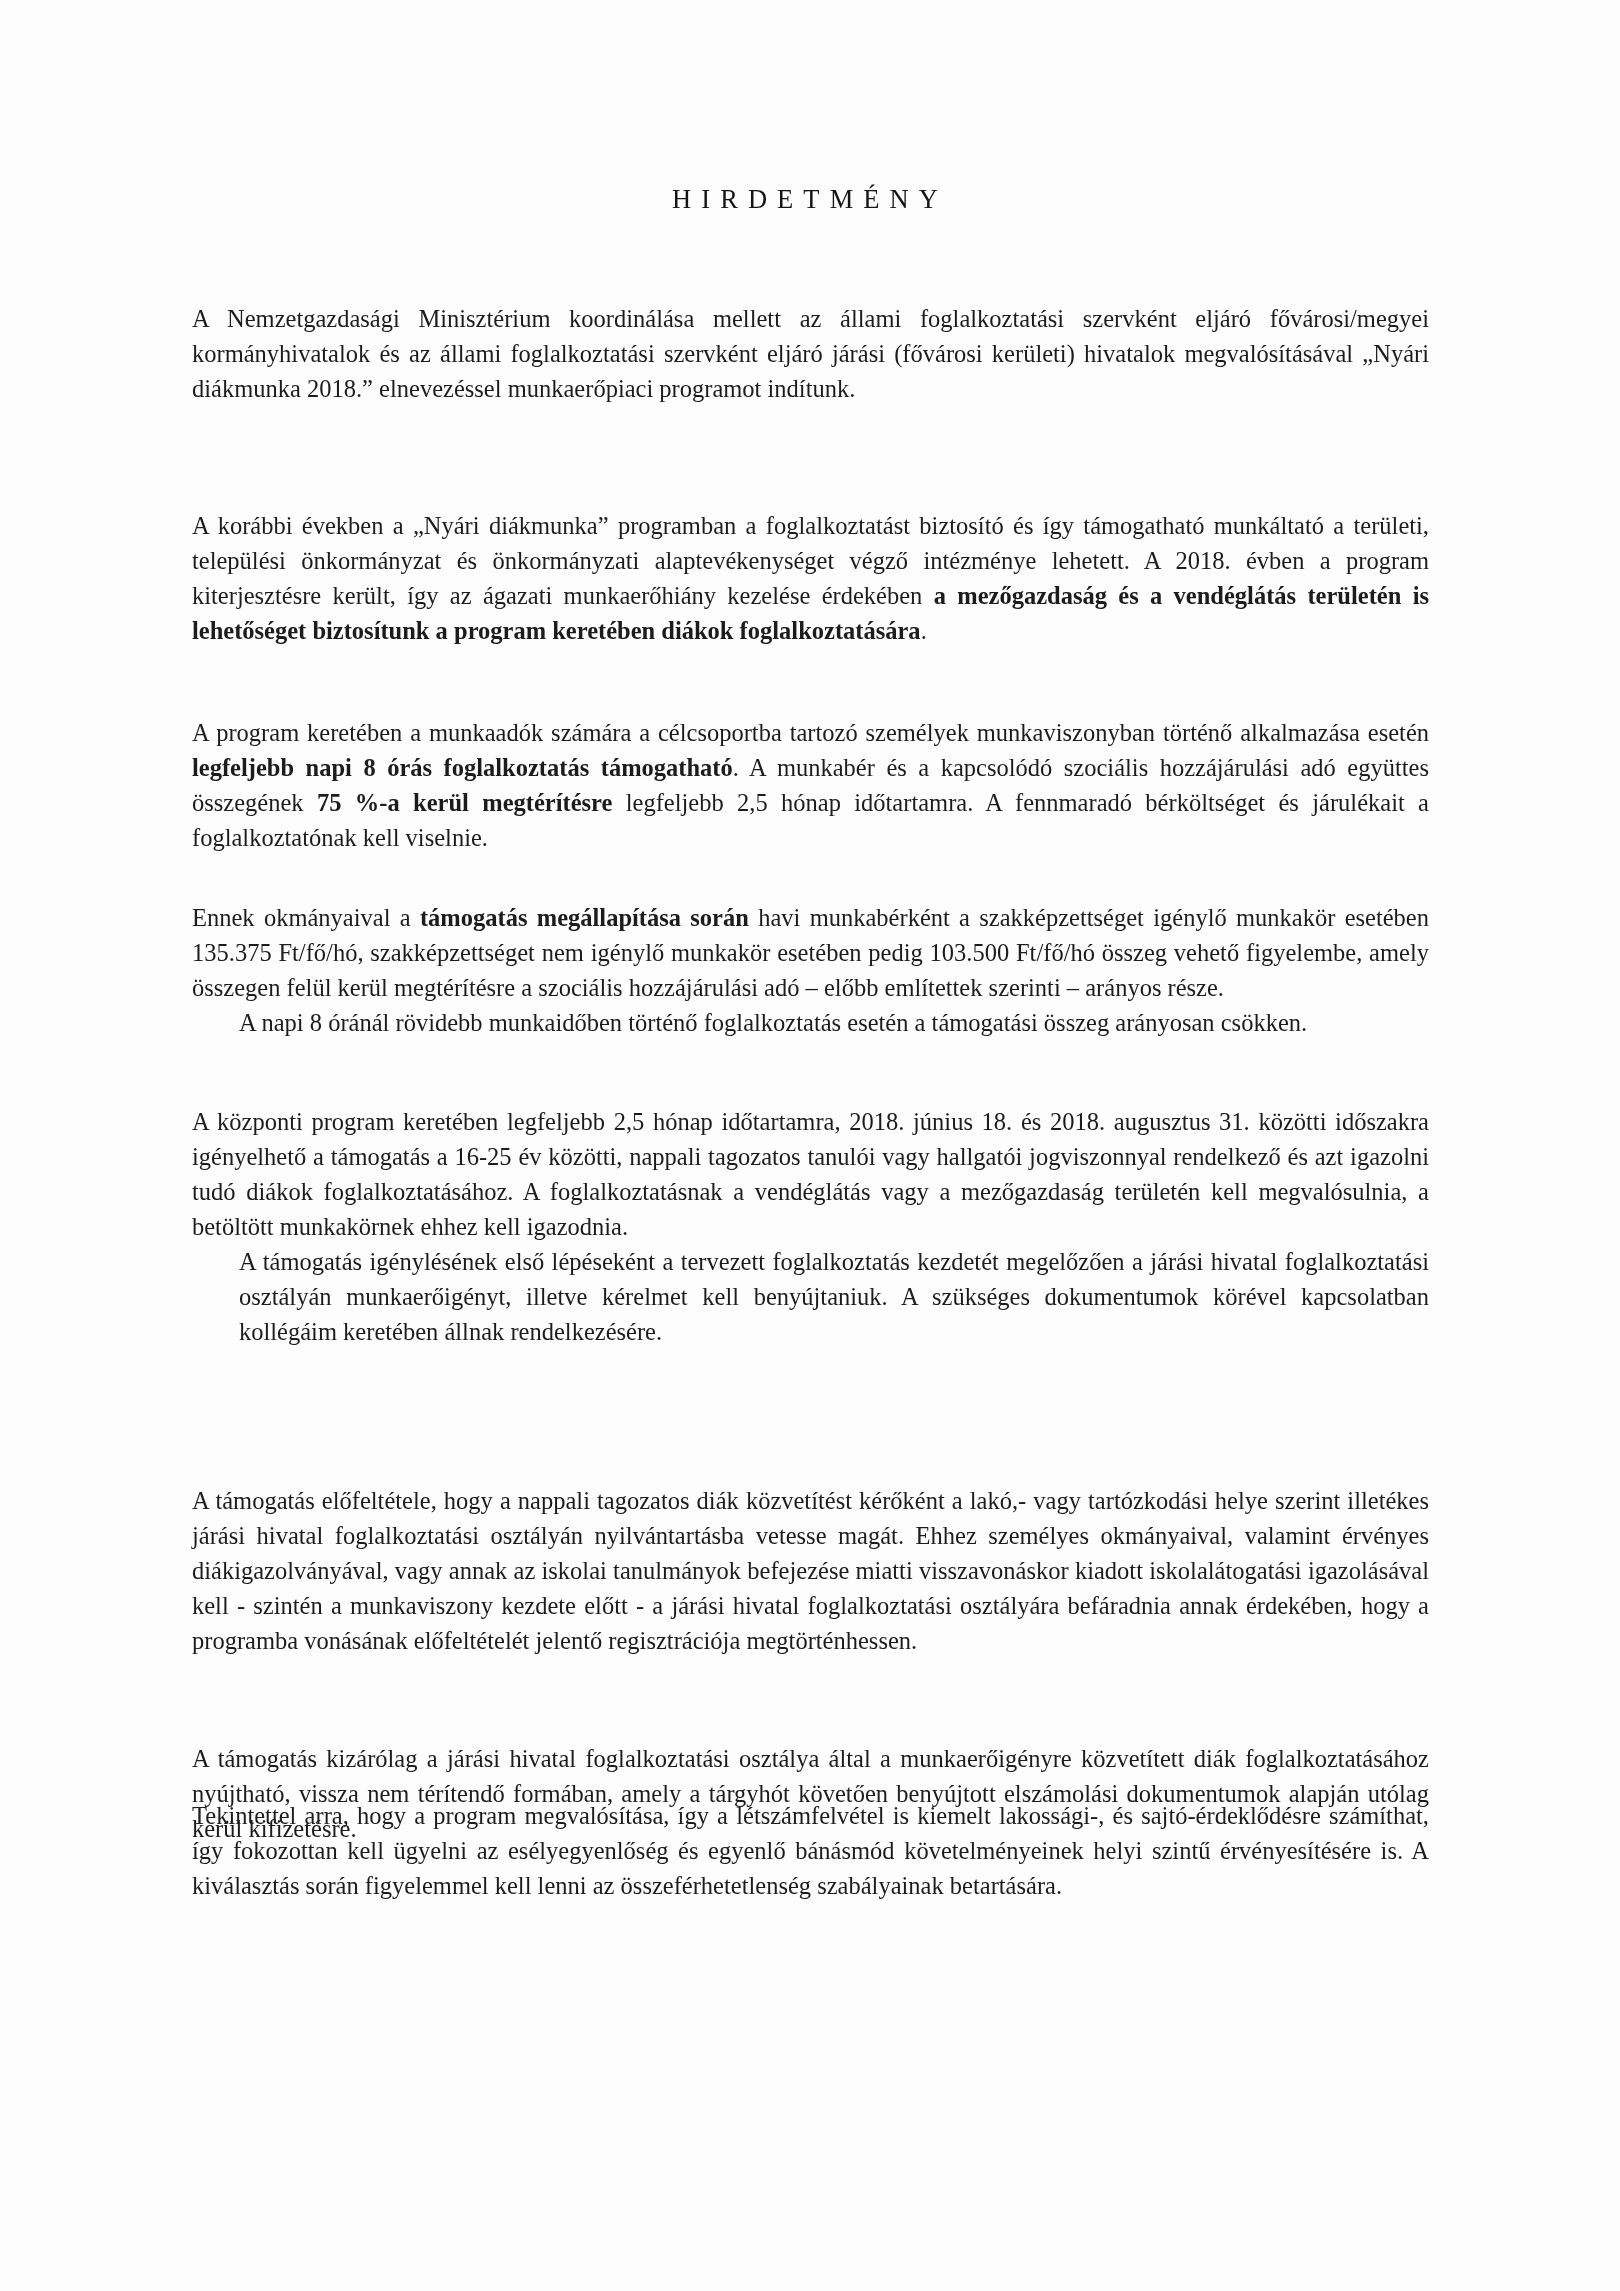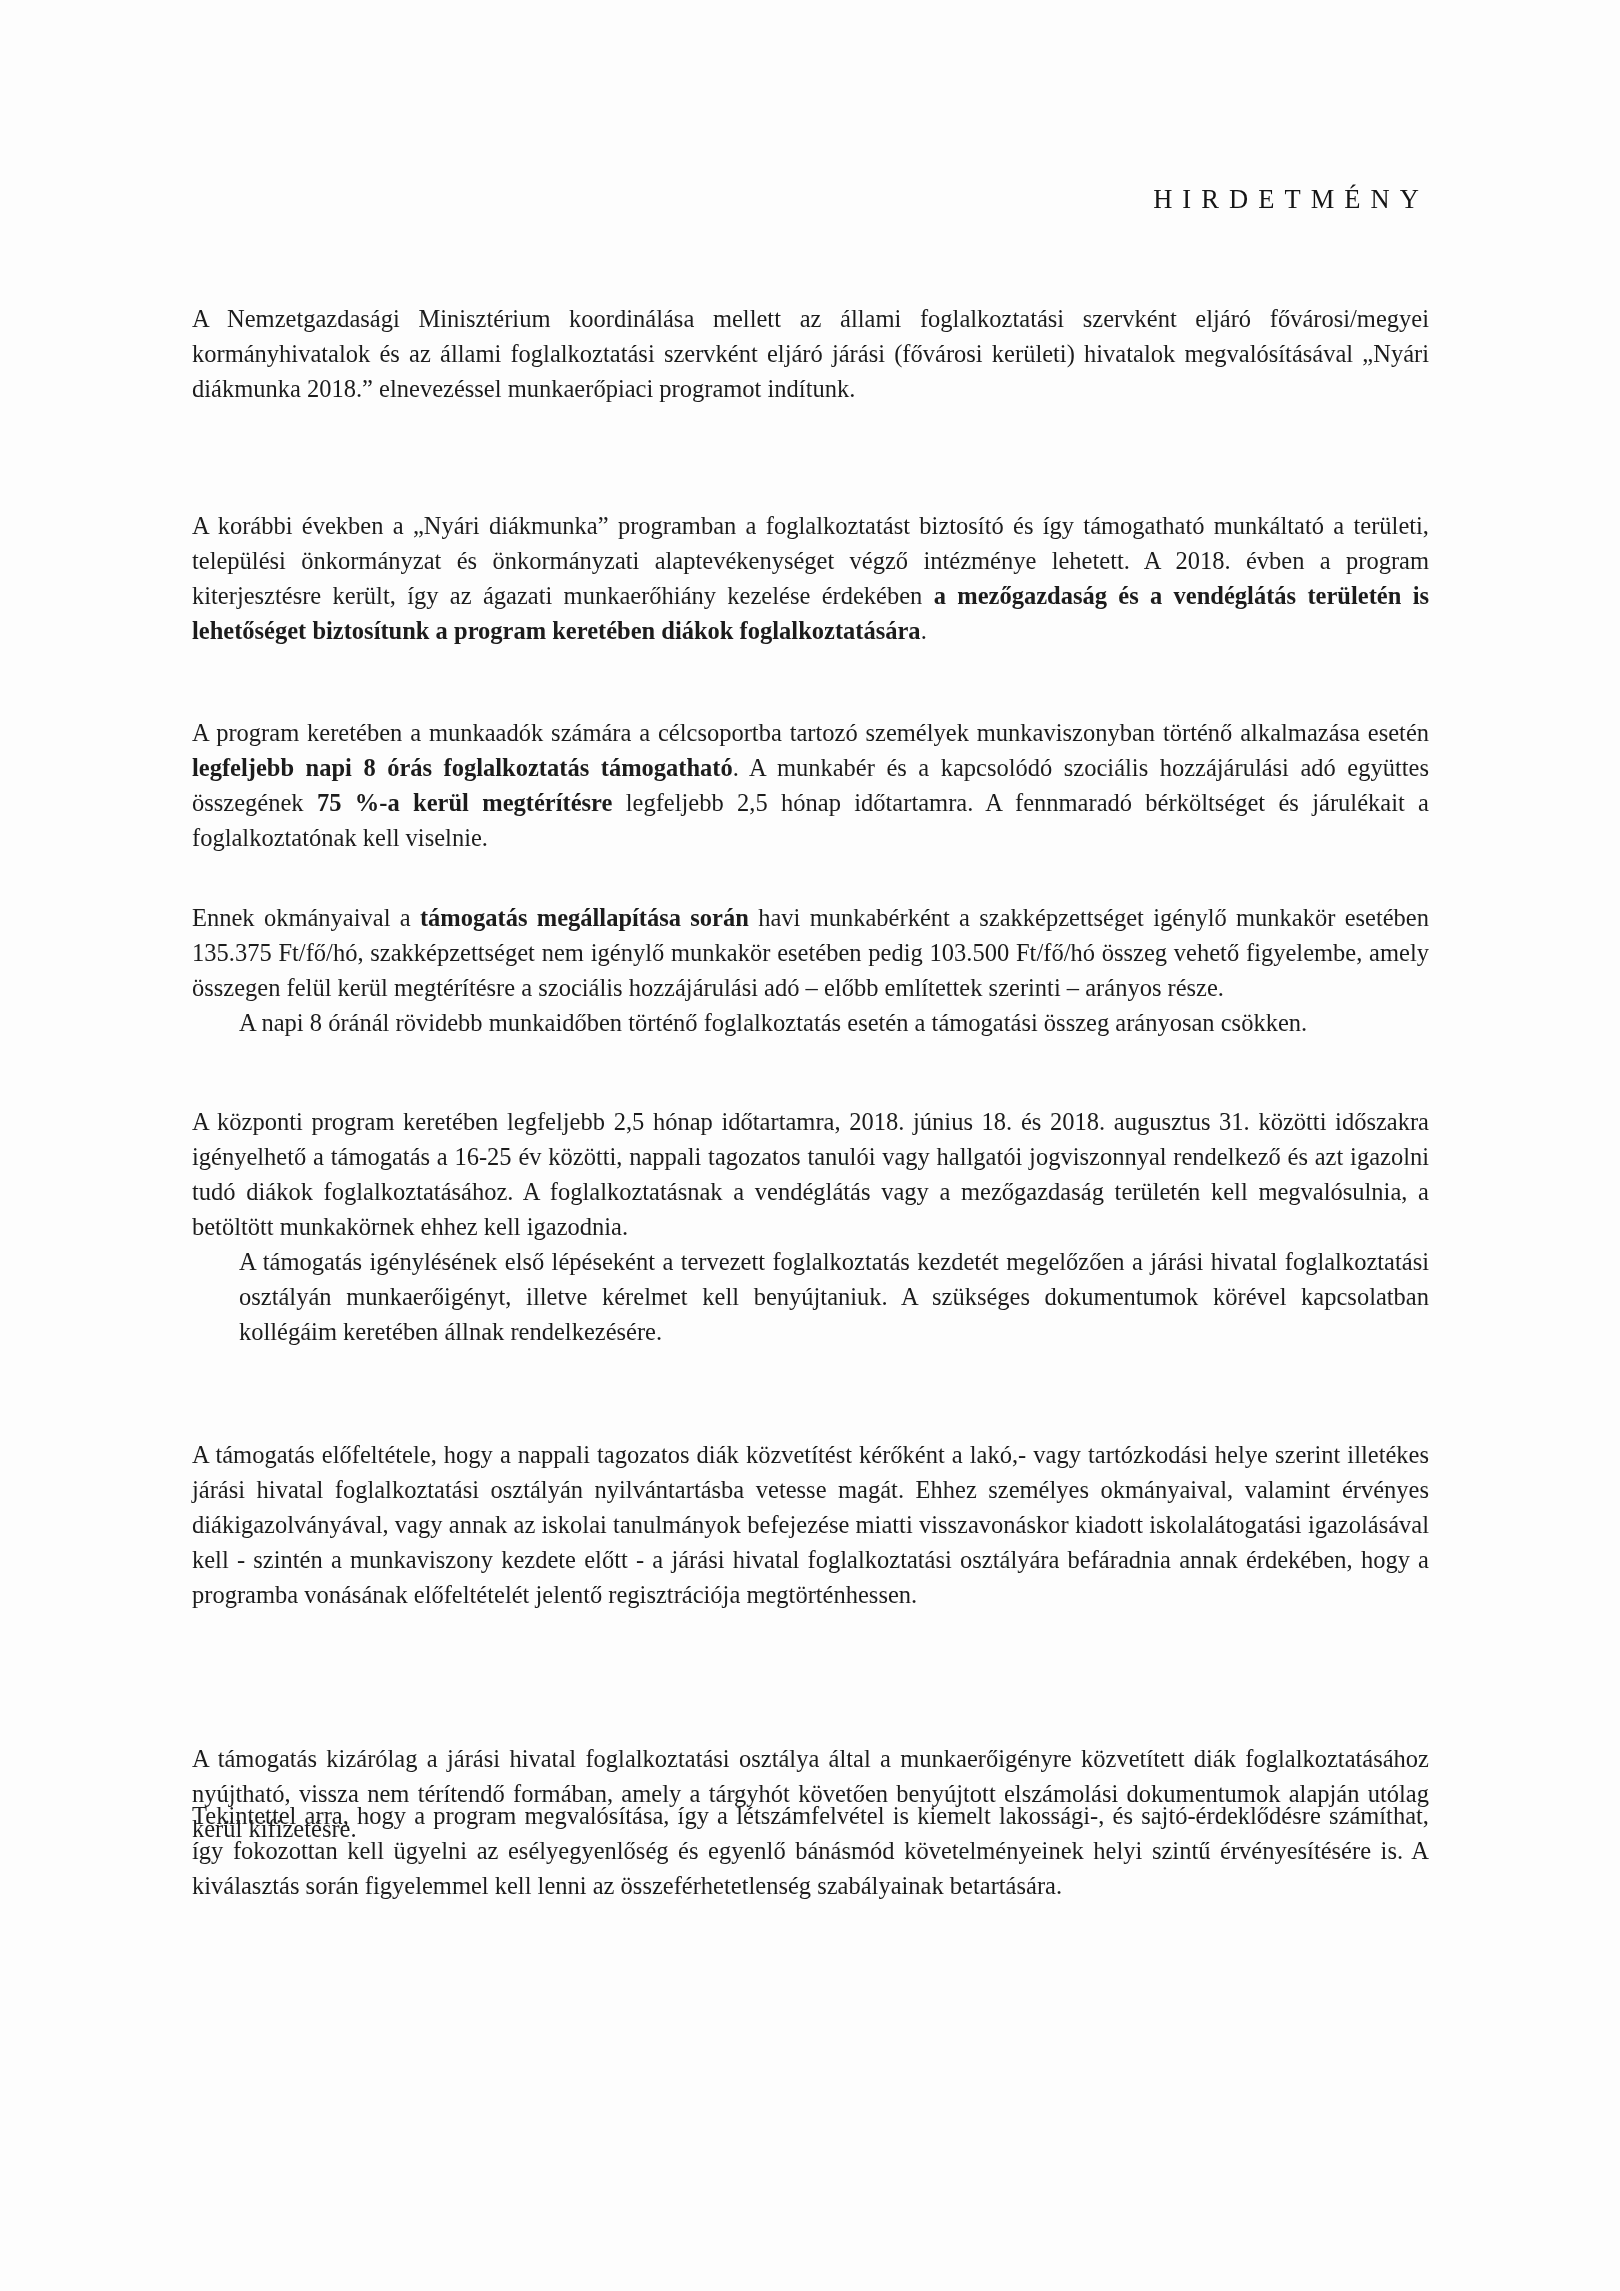--- a/index.html
+++ b/index.html
@@ -5,21 +5,21 @@
   html, body { margin: 0; padding: 0; background: #ffffff; }
   body { width: 1620px; height: 2292px; position: relative; overflow: hidden; }
   .page {
     position: absolute; left: 0; top: 0; width: 1620px; height: 2292px;
     background: #fdfdfd;
     font-family: "Liberation Serif", "DejaVu Serif", serif;
     color: #1c1c1c;
   }
   .title {
     position: absolute; left: 191px; width: 1238px; top: 182px;
-    text-align: right; font-size: 26.5px; letter-spacing: 0.38em;
+    text-align: center; font-size: 26.5px; letter-spacing: 0.38em;
     line-height: 35px; color: #151515;
   }
   .para {
     position: absolute; left: 192px; width: 1237px;
     font-size: 24.5px; line-height: 35px;
     text-align: justify; text-justify: inter-word;
     margin: 0;
     font-family: Liberation Serif, serif;
   }
   .para b { font-weight: bold; }
@@ -46,21 +46,21 @@
   <p class="para" style="top:900px">
     <span>Ennek okmányaival a </span><b>támogatás megállapítása során</b><span> havi munkabérként a szakképzettséget igénylő munkakör esetében 135.375 Ft/fő/hó, szakképzettséget nem igénylő munkakör esetében pedig 103.500 Ft/fő/hó összeg vehető figyelembe, amely összegen felül kerül megtérítésre a szociális hozzájárulási adó – előbb említettek szerinti – arányos része.</span>
     <span class="sub">A napi 8 óránál rövidebb munkaidőben történő foglalkoztatás esetén a támogatási összeg arányosan csökken.</span>
   </p>
 
   <p class="para" style="top:1104px">
     <span>A központi program keretében legfeljebb 2,5 hónap időtartamra, 2018. június 18. és 2018. augusztus 31. közötti időszakra igényelhető a támogatás a 16-25 év közötti, nappali tagozatos tanulói vagy hallgatói jogviszonnyal rendelkező és azt igazolni tudó diákok foglalkoztatásához. A foglalkoztatásnak a vendéglátás vagy a mezőgazdaság területén kell megvalósulnia, a betöltött munkakörnek ehhez kell igazodnia.</span>
     <span class="sub">A támogatás igénylésének első lépéseként a tervezett foglalkoztatás kezdetét megelőzően a járási hivatal foglalkoztatási osztályán munkaerőigényt, illetve kérelmet kell benyújtaniuk. A szükséges dokumentumok körével kapcsolatban kollégáim keretében állnak rendelkezésére.</span>
   </p>
 
-  <p class="para" style="top:1437px">
+  <p class="para" style="top:1483px">
     <span>A támogatás előfeltétele, hogy a nappali tagozatos diák közvetítést kérőként a lakó,- vagy tartózkodási helye szerint illetékes járási hivatal foglalkoztatási osztályán nyilvántartásba vetesse magát. Ehhez személyes okmányaival, valamint érvényes diákigazolványával, vagy annak az iskolai tanulmányok befejezése miatti visszavonáskor kiadott iskolalátogatási igazolásával kell - szintén a munkaviszony kezdete előtt - a járási hivatal foglalkoztatási osztályára befáradnia annak érdekében, hogy a programba vonásának előfeltételét jelentő regisztrációja megtörténhessen.</span>
   </p>
 
   <p class="para" style="top:1741px">
     <span>A támogatás kizárólag a járási hivatal foglalkoztatási osztálya által a munkaerőigényre közvetített diák foglalkoztatásához nyújtható, vissza nem térítendő formában, amely a tárgyhót követően benyújtott elszámolási dokumentumok alapján utólag kerül kifizetésre.</span>
   </p>
 
   <p class="para" style="top:1798px">
     <span>Tekintettel arra, hogy a program megvalósítása, így a létszámfelvétel is kiemelt lakossági-, és sajtó-érdeklődésre számíthat, így fokozottan kell ügyelni az esélyegyenlőség és egyenlő bánásmód követelményeinek helyi szintű érvényesítésére is. A kiválasztás során figyelemmel kell lenni az összeférhetetlenség szabályainak betartására.</span>
   </p>

